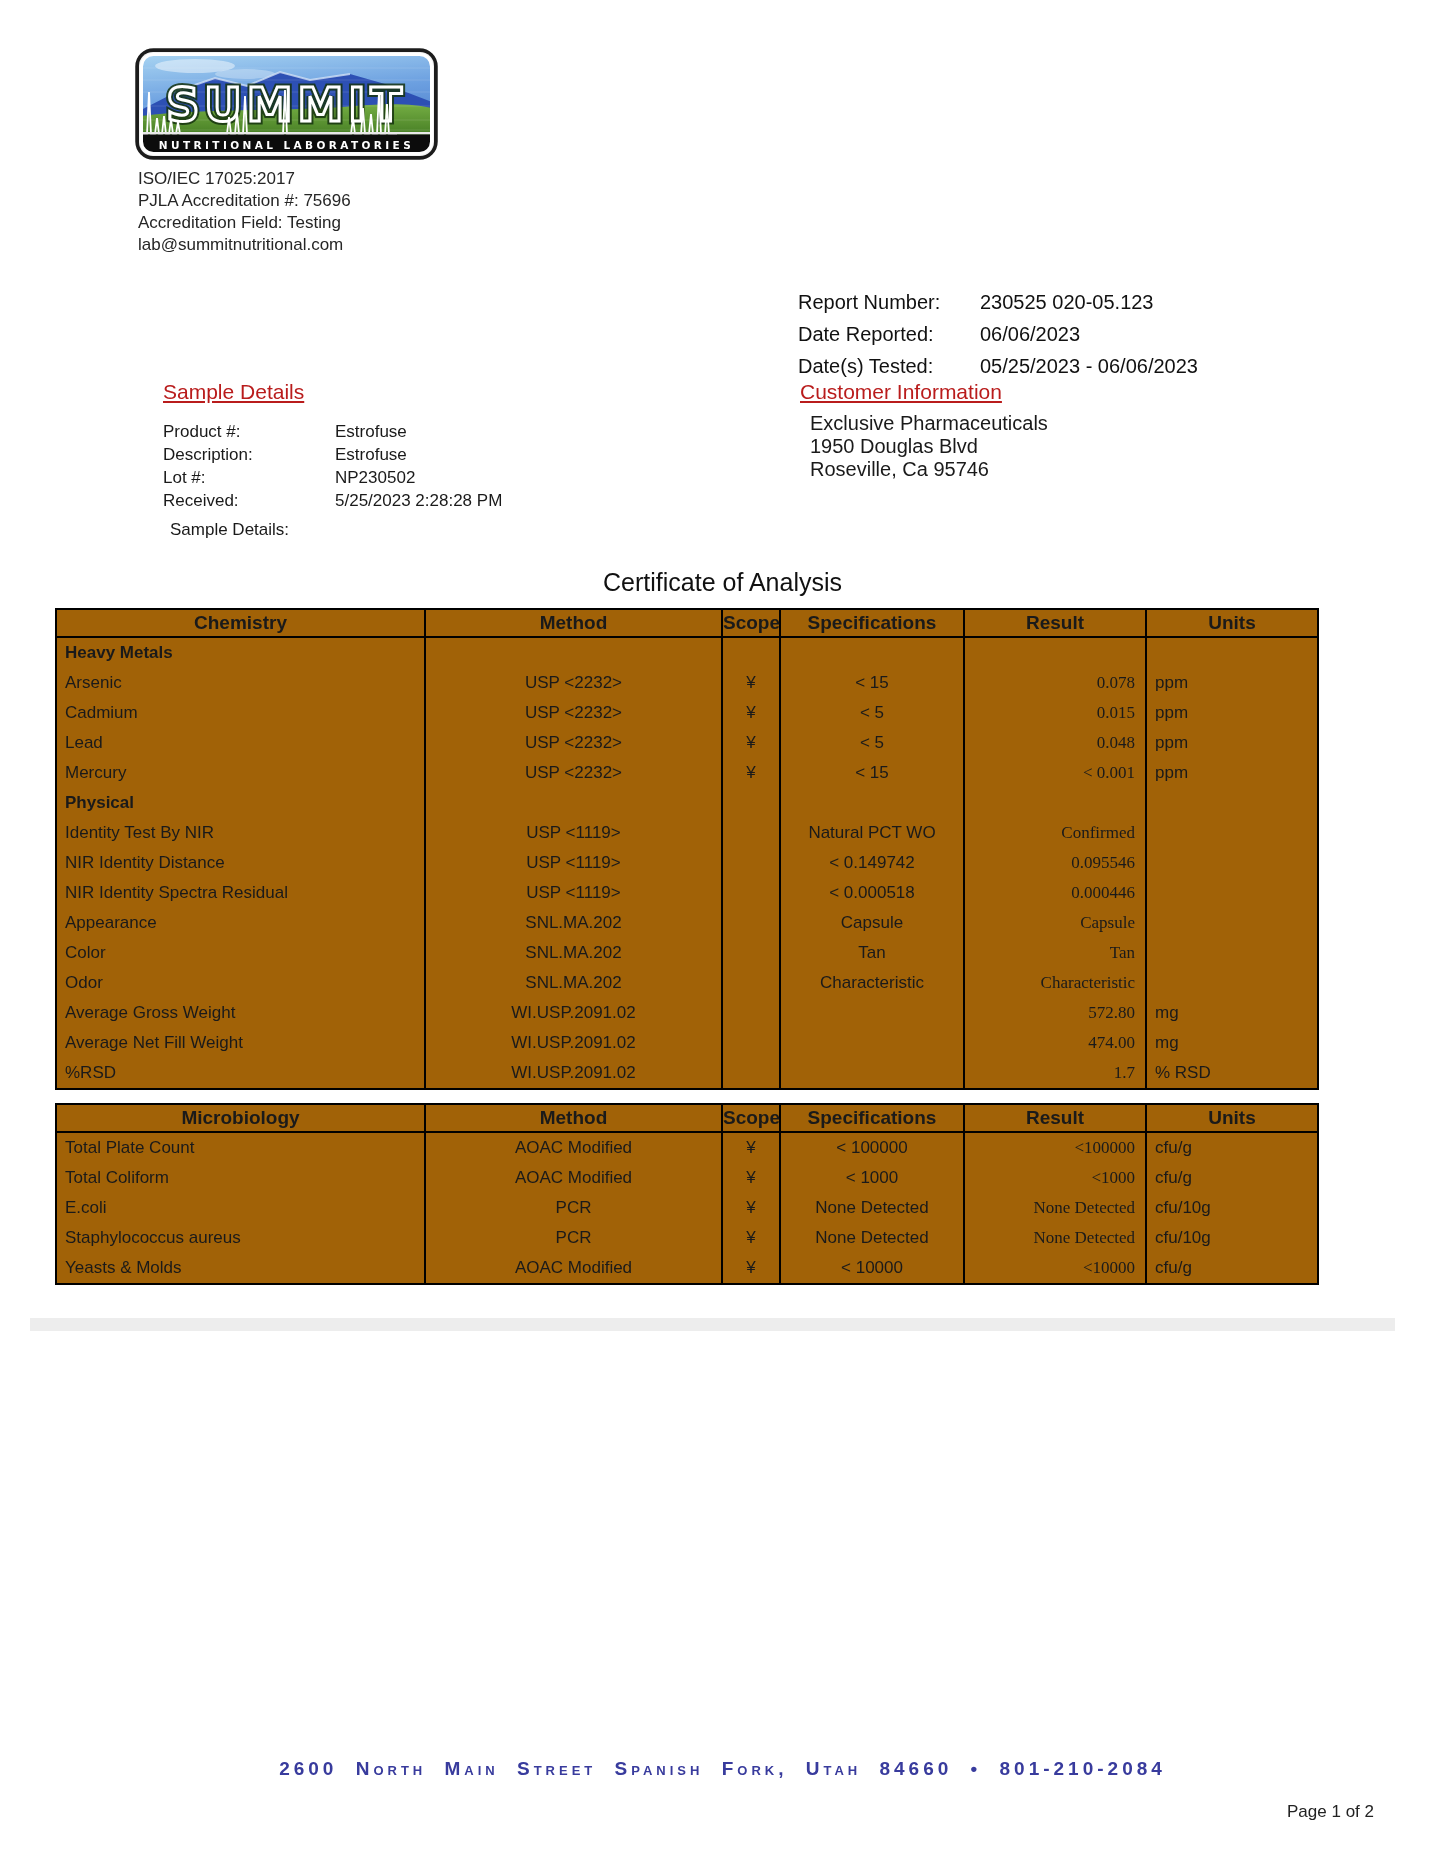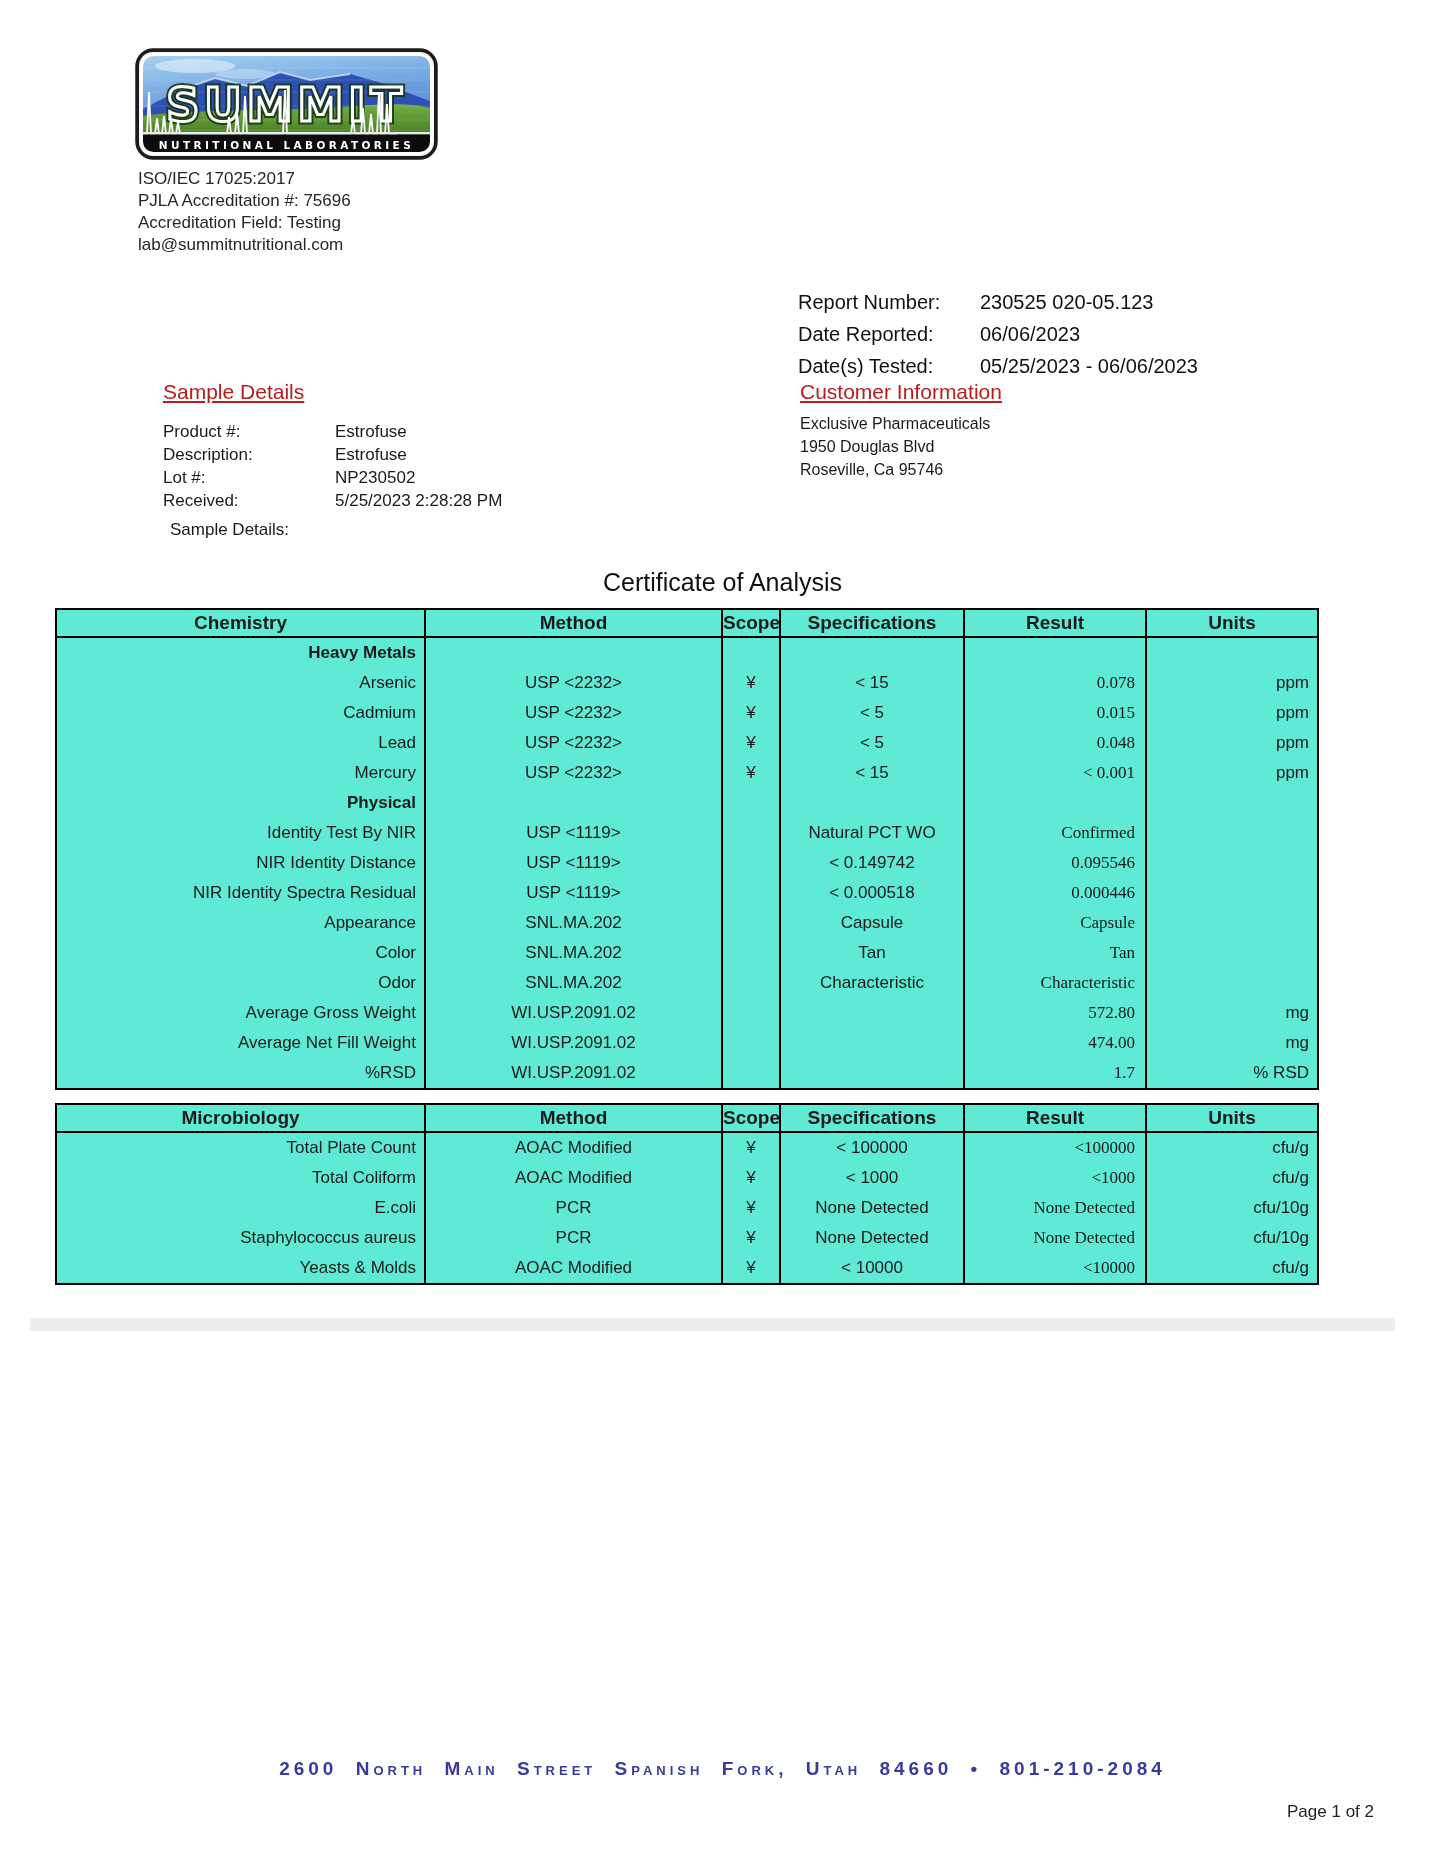--- a/index.html
+++ b/index.html
@@ -15,38 +15,38 @@
   
   .report-info{position:absolute;left:798px;top:286px;font-size:20px;line-height:32px;color:#111;}
   .report-info .lbl{display:inline-block;width:182px;}
 
   
   .heading{font-size:21px;font-weight:normal;text-decoration:underline;color:#b91c1c;}
   .sample-details{position:absolute;left:163px;top:380px;}
   .sample-details .fields{margin-top:16px;font-size:17px;line-height:23px;}
   .sample-details .lbl{display:inline-block;width:172px;}
   .customer-info{position:absolute;left:800px;top:380px;}
-  .customer-info .lines{margin-top:8px;font-size:16px;line-height:23px;}
+  .customer-info .lines{margin-top:8px;font-size:20px;line-height:23px;margin-left:10px;}
   .sample-extra{position:absolute;left:170px;top:520px;font-size:17px;}
 
   
   .coa-title{position:absolute;left:0;top:568px;width:100%;text-align:center;
              font-size:25px;color:#111;}
 
   
   .coa-table{border-collapse:collapse;table-layout:fixed;width:1262px;
-             font-size:17px;color:#1a1a1a;background:#5eead4;}
+             font-size:17px;color:#1a1a1a;background:#a16207;}
   .coa-table,
   .coa-table th{border:2px solid #000;}
   .coa-table th{font-size:19px;font-weight:bold;height:24px;padding:1px 0;text-align:center;}
   .coa-table td{border-left:2px solid #000;border-right:2px solid #000;
                 height:30px;padding:0 8px;vertical-align:middle;}
   col.w-name{width:369px;} col.w-method{width:297px;} col.w-scope{width:58px;}
   col.w-spec{width:184px;} col.w-result{width:182px;} col.w-unit{width:172px;}
-  td.al{text-align:right;} td.ac{text-align:center;padding:0 2px;} td.ar{text-align:right;padding-right:10px;font-family:Liberation Serif, serif;}
+  td.al{text-align:left;} td.ac{text-align:center;padding:0 2px;} td.ar{text-align:right;padding-right:10px;font-family:Liberation Serif, serif;}
   td.sec{font-weight:bold;}
   .chem-table{position:absolute;left:55px;top:608px;}
   .micro-table{position:absolute;left:55px;top:1103px;}
 
   .gray-strip{position:absolute;left:30px;top:1318px;width:1365px;height:13px;background:#ededed;}
 
   
   .footer-address{position:absolute;left:0;top:1758px;width:100%;text-align:center;
                   font-variant:small-caps;letter-spacing:4px;word-spacing:9px;
                   font-size:19px;font-weight:bold;}

